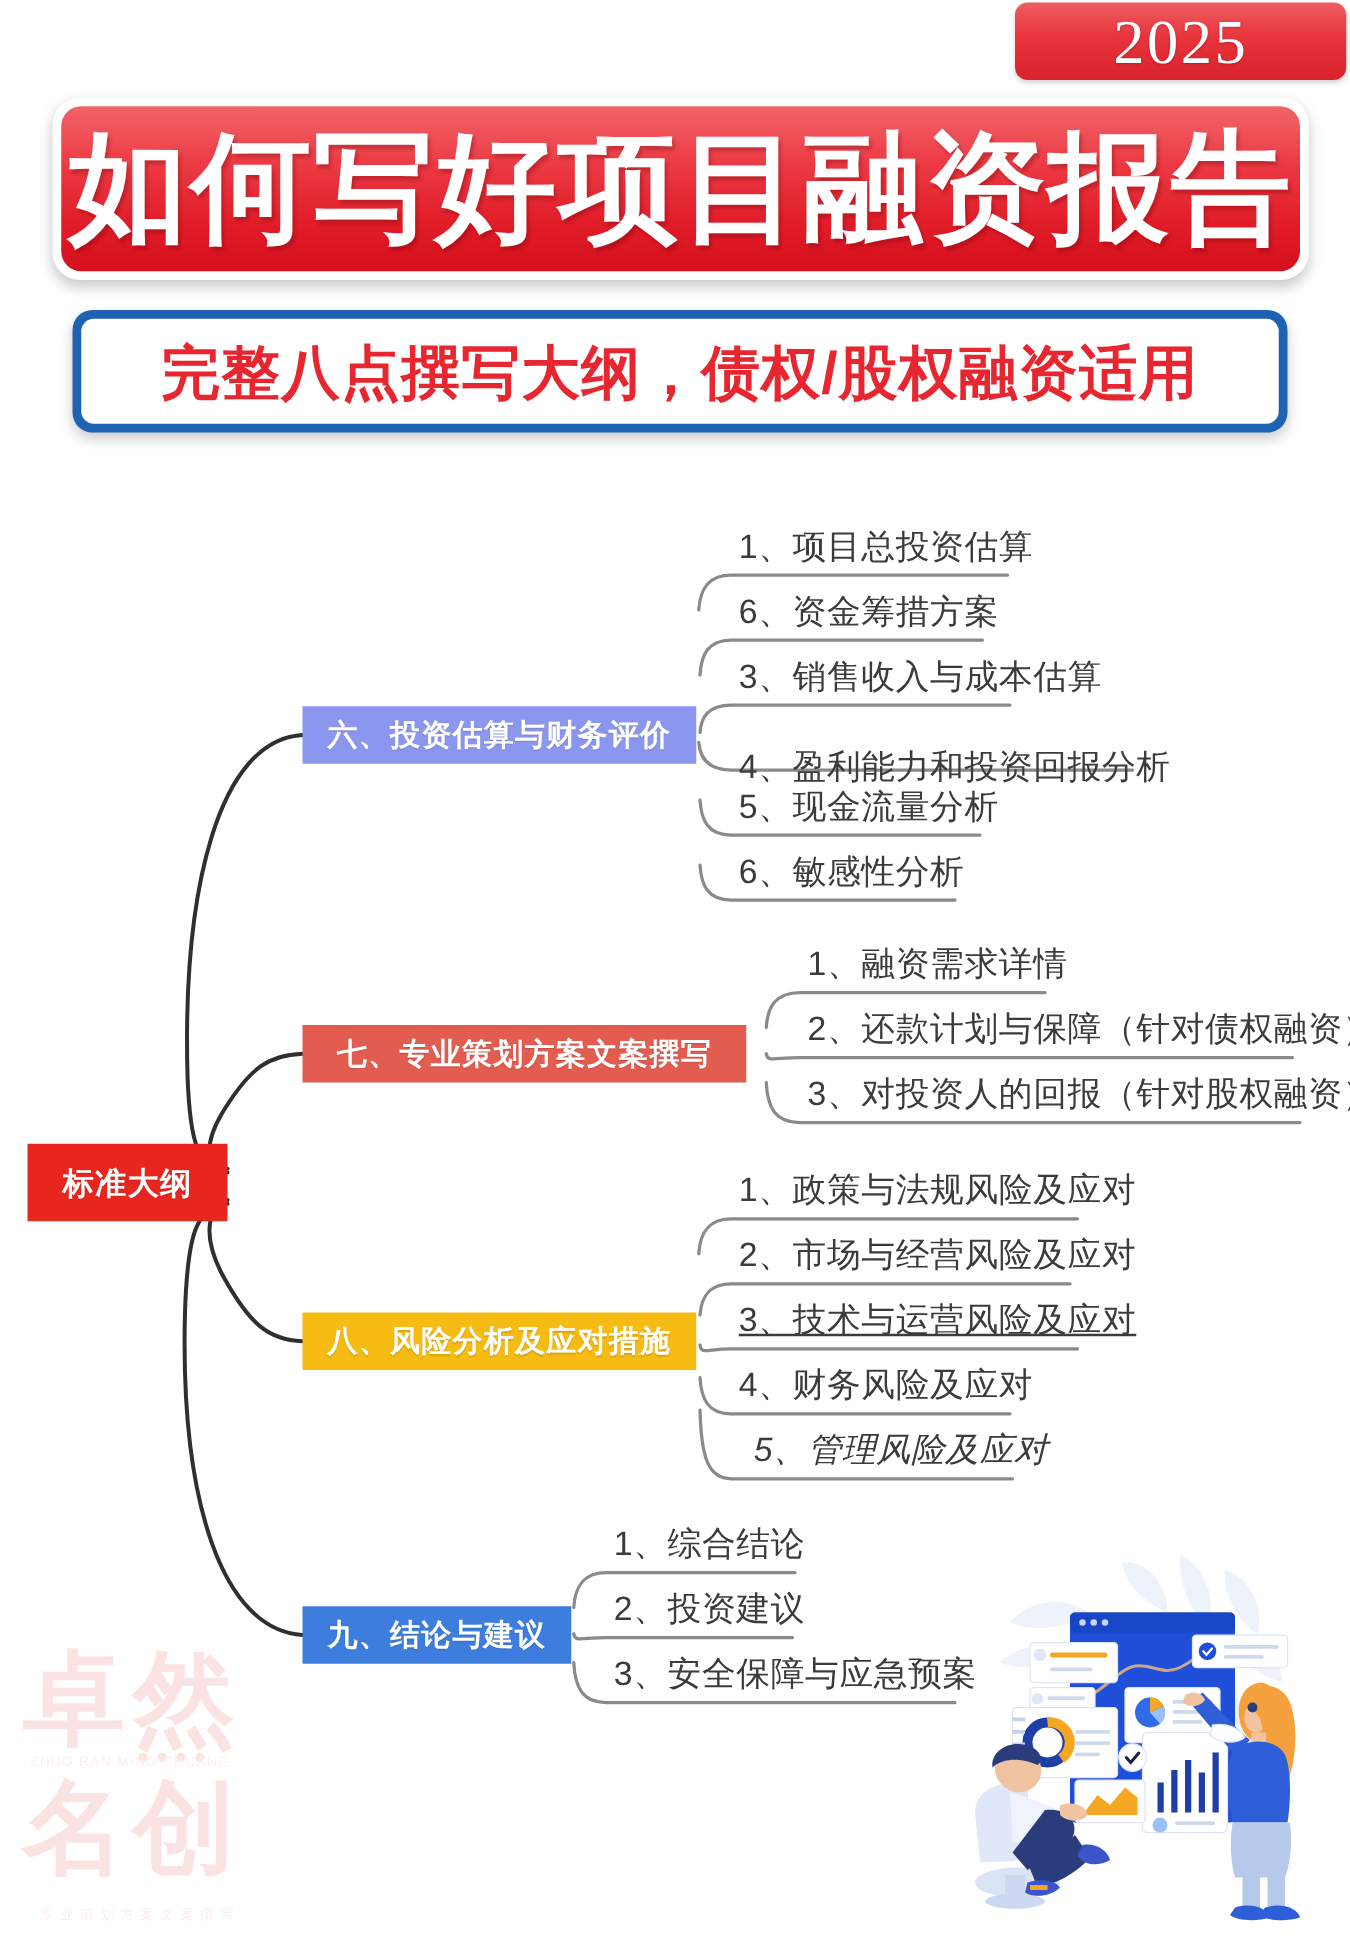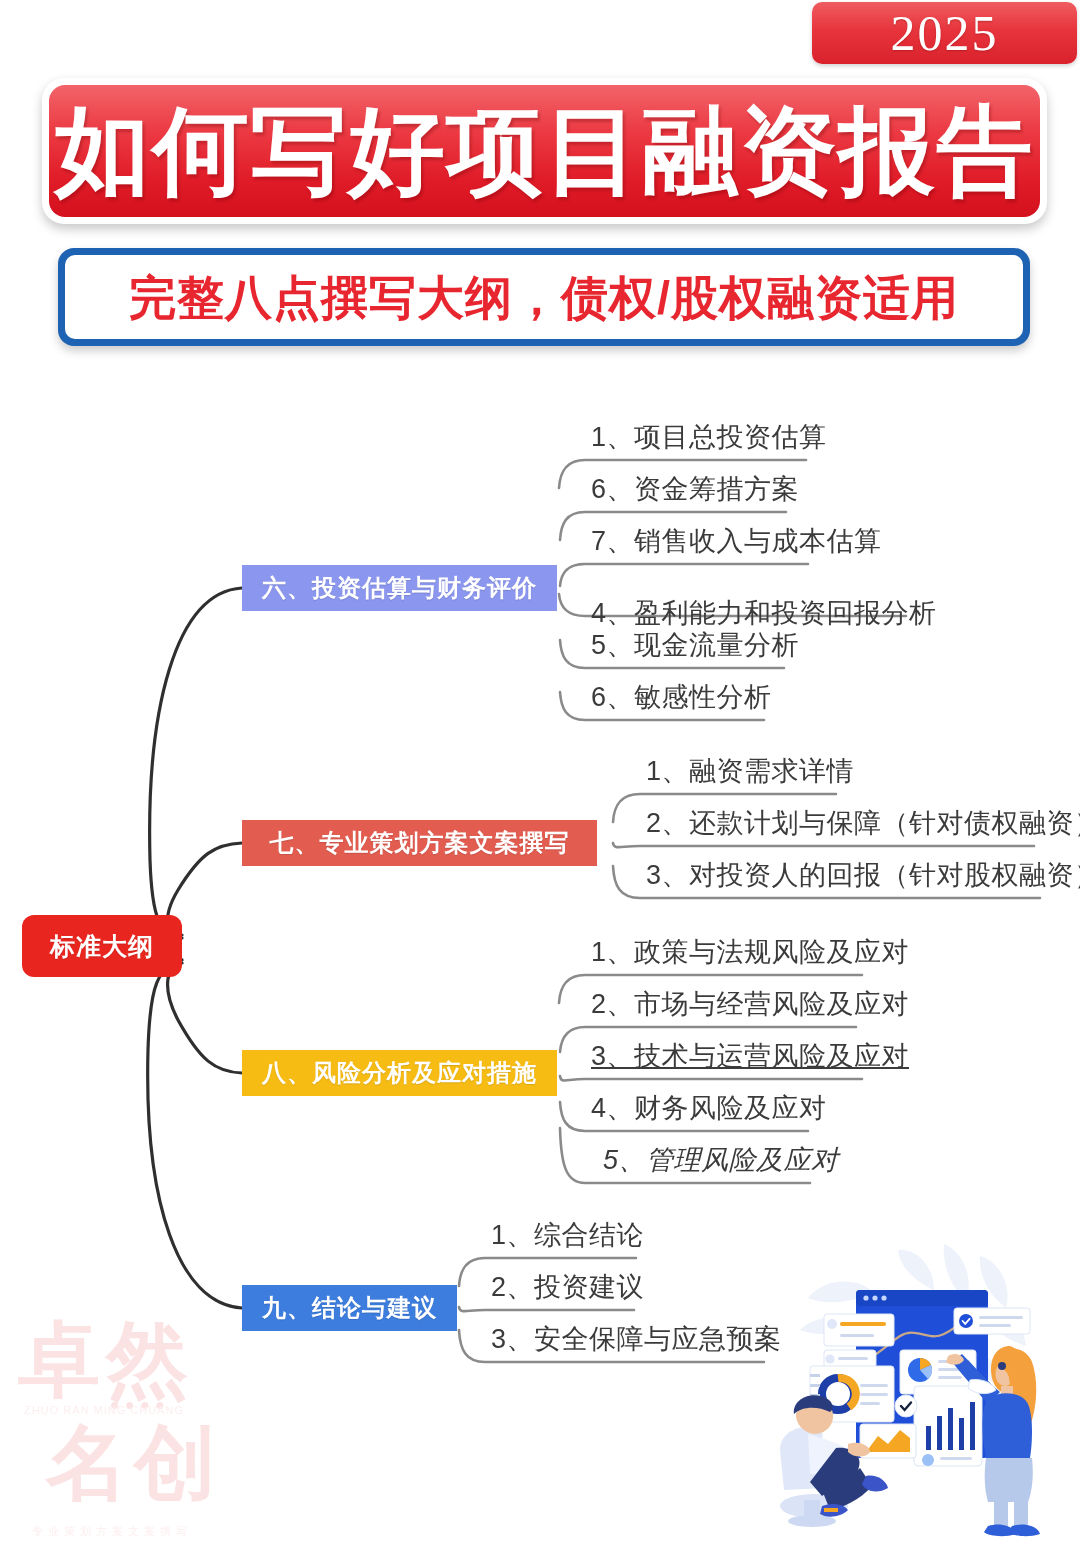--- a/index.html
+++ b/index.html
@@ -67,21 +67,21 @@
 
   .node {
     position:absolute;
     display:flex; align-items:center; justify-content:center;
     color:#ffffff; font-weight:bold; white-space:nowrap;
     letter-spacing:1px;
     text-shadow:0 1px 1px rgba(0,0,0,0.12);
   }
   #root-node {
     left:22px; top:555px; width:160px; height:62px;
-    background:#e8261f; border-radius:12px; font-size:25px;
+    background:#e8261f; border-radius:0; font-size:25px;
   }
   #node-6 { left:242px; top:205px; width:315px; height:46px; background:#8b96ee; font-size:24px; }
   #node-7 { left:242px; top:460px; width:355px; height:46px; background:#e25c50; font-size:24px; }
   #node-8 { left:242px; top:690px; width:315px; height:46px; background:#f6bc14; font-size:24px; }
   #node-9 { left:242px; top:925px; width:215px; height:46px; background:#3d7ddd; font-size:24px; }
 
   .leaf {
     position:absolute;
     font-size:27px; color:#3b3b3b; white-space:nowrap;
     line-height:1; letter-spacing:0.5px;
@@ -90,21 +90,21 @@
 
   
   #watermark {
     position:absolute; left:18px; top:1318px; width:240px; height:228px;
     opacity:1; pointer-events:none;
   }
   #watermark .wm-line {
     font-size:82px; font-weight:bold; color:#fbe3e4;
     line-height:1.02; letter-spacing:6px;
   }
-  #watermark .wm-line2 { margin-left:28px; }
+  #watermark .wm-line2 { }
   #watermark .wm-dots { color:#fbe3e4; font-size:26px; letter-spacing:6px; margin:-12px 0 0 92px; }
   #watermark .wm-pinyin {
     position:absolute; left:6px; top:86px;
     font-size:11px; color:#fdeeef; line-height:1.25; letter-spacing:1px;
   }
   #watermark .wm-bottom {
     position:absolute; left:14px; top:206px;
     font-size:11px; color:#fdeeef; letter-spacing:5px;
   }
 
@@ -195,21 +195,21 @@
     <span>八、风险分析及应对措施</span>
   </div>
 
   <div class="leaf" style="left:585px; top:64px;">
       <span class="leaf-label">1、项目总投资估算</span>
     </div>
   <div class="leaf" style="left:585px; top:116px;">
       <span class="leaf-label">6、资金筹措方案</span>
     </div>
   <div class="leaf" style="left:585px; top:168px;">
-      <span class="leaf-label">7、销售收入与成本估算</span>
+      <span class="leaf-label">3、销售收入与成本估算</span>
     </div>
   <div class="leaf" style="left:585px; top:220px;margin-top:20px;">
       <span class="leaf-label">4、盈利能力和投资回报分析</span>
     </div>
   <div class="leaf" style="left:585px; top:272px;">
       <span class="leaf-label">5、现金流量分析</span>
     </div>
   <div class="leaf" style="left:585px; top:324px;">
       <span class="leaf-label">6、敏感性分析</span>
     </div>

